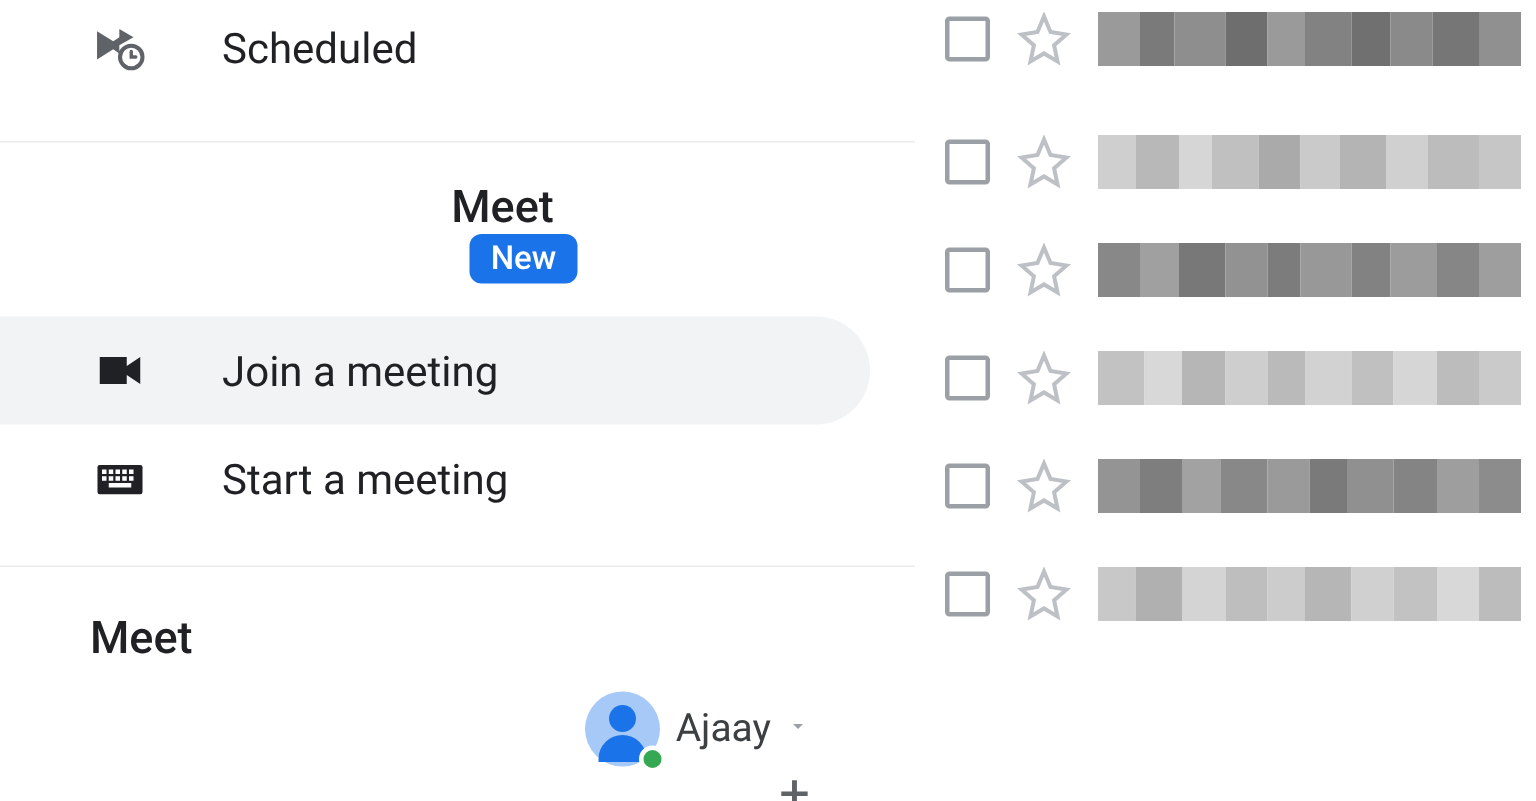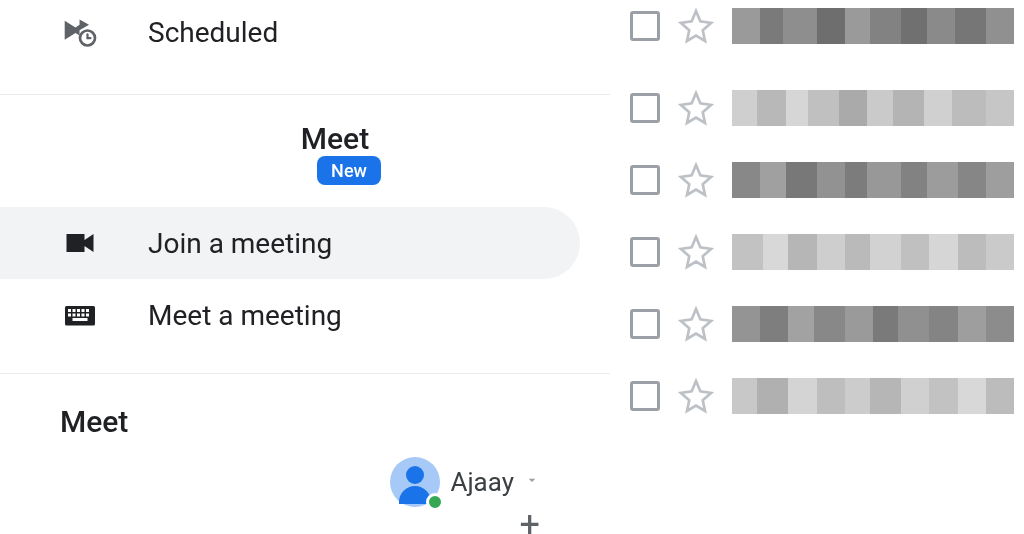--- a/index.html
+++ b/index.html
@@ -54,21 +54,21 @@
       flex-direction: column;
     }
     .section-title {
       font-size: 30px;
       font-weight: 500;
       color: #202124;
     }
     .badge {
       background: #1a73e8;
       color: white;
-      font-size: 18px;
+      font-size: 22px;
       font-weight: 500;
       padding: 4px 14px;
       border-radius: 8px;
       margin-left: 28px;
     }
     .meet-item {
       display: flex;
       align-items: center;
       padding: 16px 0 16px 60px;
       cursor: pointer;
@@ -236,21 +236,21 @@
         <rect x="13" y="8" width="2" height="2" fill="#fff"></rect>
         <rect x="16" y="8" width="2" height="2" fill="#fff"></rect>
         <rect x="4" y="11" width="2" height="2" fill="#fff"></rect>
         <rect x="7" y="11" width="2" height="2" fill="#fff"></rect>
         <rect x="10" y="11" width="2" height="2" fill="#fff"></rect>
         <rect x="13" y="11" width="2" height="2" fill="#fff"></rect>
         <rect x="16" y="11" width="2" height="2" fill="#fff"></rect>
         <rect x="7" y="14" width="10" height="2" fill="#fff"></rect>
       </svg>
     </span>
-    <span class="nav-label">Meet a meeting</span>
+    <span class="nav-label">Start a meeting</span>
   </div>
 
   <div class="divider-bottom"></div>
 
   <div class="chat-section">
     <span class="section-title">Meet</span>
     <div class="chat-row">
       <div class="chat-user">
         <div class="avatar">
           <div class="avatar-bg"></div>

